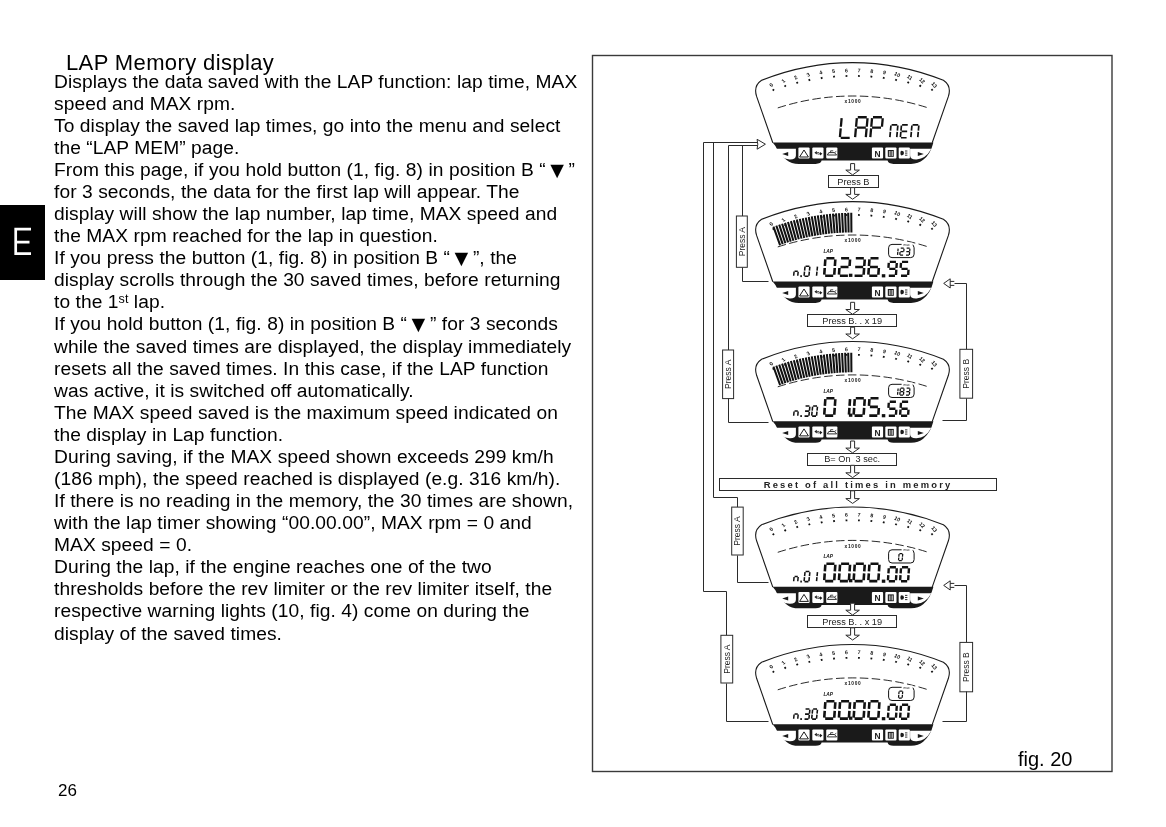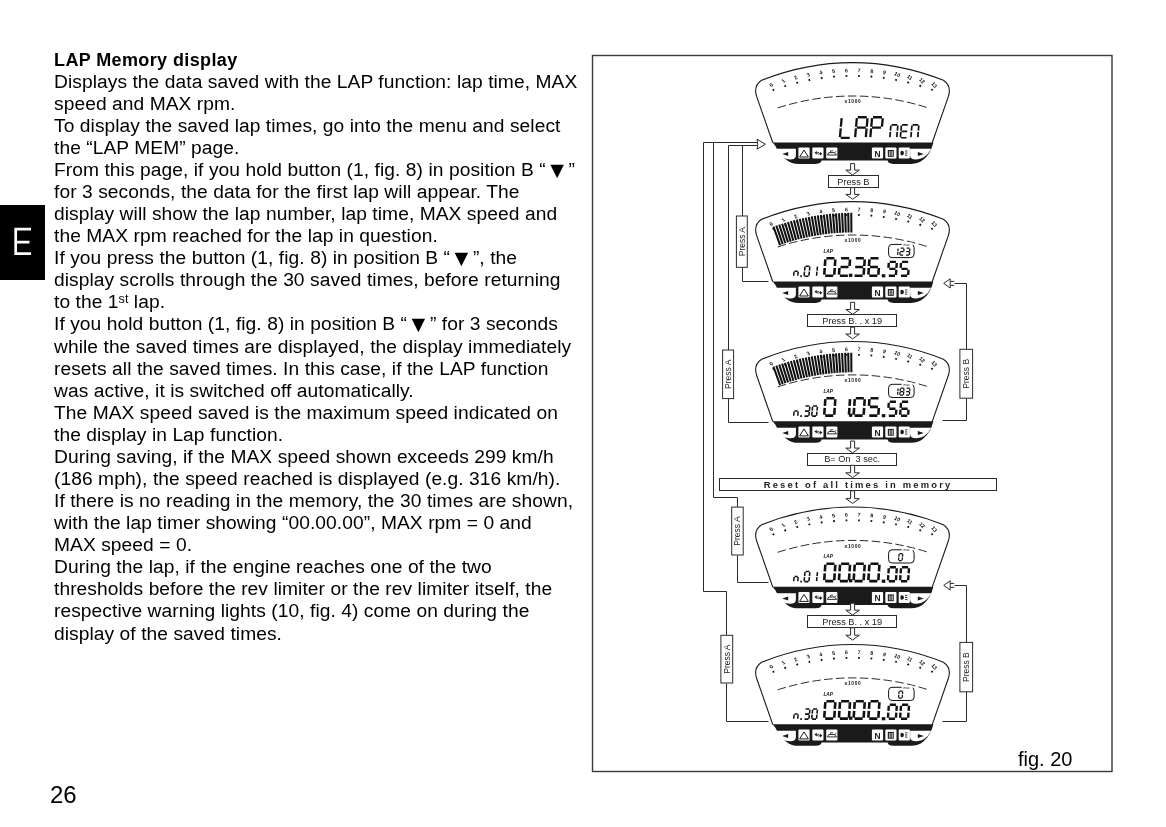--- a/index.html
+++ b/index.html
@@ -1,31 +1,31 @@
 <!DOCTYPE html>
 <html><head><meta charset="utf-8">
 <style>
 html,body{margin:0;padding:0;background:#fff;}
 body{width:1166px;height:827px;position:relative;overflow:hidden;
  font-family:"Liberation Sans",sans-serif;color:#000;filter:grayscale(1);-webkit-font-smoothing:antialiased;}
 .abs{position:absolute;}
 </style></head>
 <body>
 
-<div class="abs" style="left:54px;top:50.3px;font-size:18px;font-weight:bold;letter-spacing:0.38px">LAP Memory display</div>
+<div class="abs" style="left:66px;top:50.3px;font-size:22px;font-weight:normal;letter-spacing:0.38px">LAP Memory display</div>
 
 <div class="abs" style="left:54px;top:70.6px;font-size:19.2px;line-height:22.08px;letter-spacing:0.07px;white-space:nowrap">Displays the data saved with the LAP function: lap time, MAX<br>speed and MAX rpm.<br>To display the saved lap times, go into the menu and select<br>the “LAP MEM” page.<br>From this page, if you hold button (1, fig. 8) in position B “<span style="font-size:23px;vertical-align:-2px;line-height:1px">▼</span>”<br>for 3 seconds, the data for the first lap will appear. The<br>display will show the lap number, lap time, MAX speed and<br>the MAX rpm reached for the lap in question.<br>If you press the button (1, fig. 8) in position B “<span style="font-size:23px;vertical-align:-2px;line-height:1px">▼</span>”, the<br>display scrolls through the 30 saved times, before returning<br>to the 1<span style="position:relative;top:-5.5px;font-size:12.5px;line-height:1px">st</span> lap.<br>If you hold button (1, fig. 8) in position B “<span style="font-size:23px;vertical-align:-2px;line-height:1px">▼</span>” for 3 seconds<br>while the saved times are displayed, the display immediately<br>resets all the saved times. In this case, if the LAP function<br>was active, it is switched off automatically.<br>The MAX speed saved is the maximum speed indicated on<br>the display in Lap function.<br>During saving, if the MAX speed shown exceeds 299 km/h<br>(186 mph), the speed reached is displayed (e.g. 316 km/h).<br>If there is no reading in the memory, the 30 times are shown,<br>with the lap timer showing “00.00.00”, MAX rpm = 0 and<br>MAX speed = 0.<br>During the lap, if the engine reaches one of the two<br>thresholds before the rev limiter or the rev limiter itself, the<br>respective warning lights (10, fig. 4) come on during the<br>display of the saved times.</div>
 
 <div class="abs" style="left:0;top:205.4px;width:45px;height:74.6px;background:#000"></div>
 
 <svg class="abs" style="left:0;top:205.4px" width="45" height="75" viewBox="0 0 45 75">
     <path d="M15.7,22.8 L15.7,50 M14.4,24.1 L31,24.1 M14.4,37.2 L29.5,37.2 M14.4,48.7 L31,48.7" stroke="#fff" stroke-width="2.7" fill="none"></path>
   </svg>
 
-<div class="abs" style="left:50px;top:780.5px;font-size:24px">26</div>
+<div class="abs" style="left:58px;top:780.5px;font-size:17px">26</div>
 <svg width="1166" height="827" viewBox="0 0 1166 827" style="position:absolute;left:0;top:0">
 <defs>
 <g id="panelbase">
 <path d="M19.8,81.3 L3.6,35 Q0.2,24.5 8.6,18.9 Q53,1.2 99.5,1.2 Q146,1.2 190.4,18.9 Q198.8,24.5 195.4,35 L179.2,81.3" fill="#fff" stroke="#1a1a1a" stroke-width="1.1" stroke-linejoin="round"></path>
 
 <path d="M19.6,81 L180.4,81 Q177.6,92.5 170.2,98.4 Q165.5,102.5 158,102.5 L140.5,102.5 Q135.2,102.5 134.6,99.2 L68.6,99.2 Q68,102.5 62.6,102.5 L46,102.5 Q38.2,102.5 33.6,98.6 Q25.8,92.5 22.4,84.5 Z" fill="#1a1a1a" stroke="none"></path>
 
 <path d="M21.7,87.4 L42.9,87.4 L42.9,94 Q42.9,98.2 36.5,98 Q27,97 22.5,88.6 Z" fill="#fff"></path>
 <path d="M35.2,90.6 L35.2,94.6 L29.2,92.6 Z" fill="#1a1a1a"></path>
 

